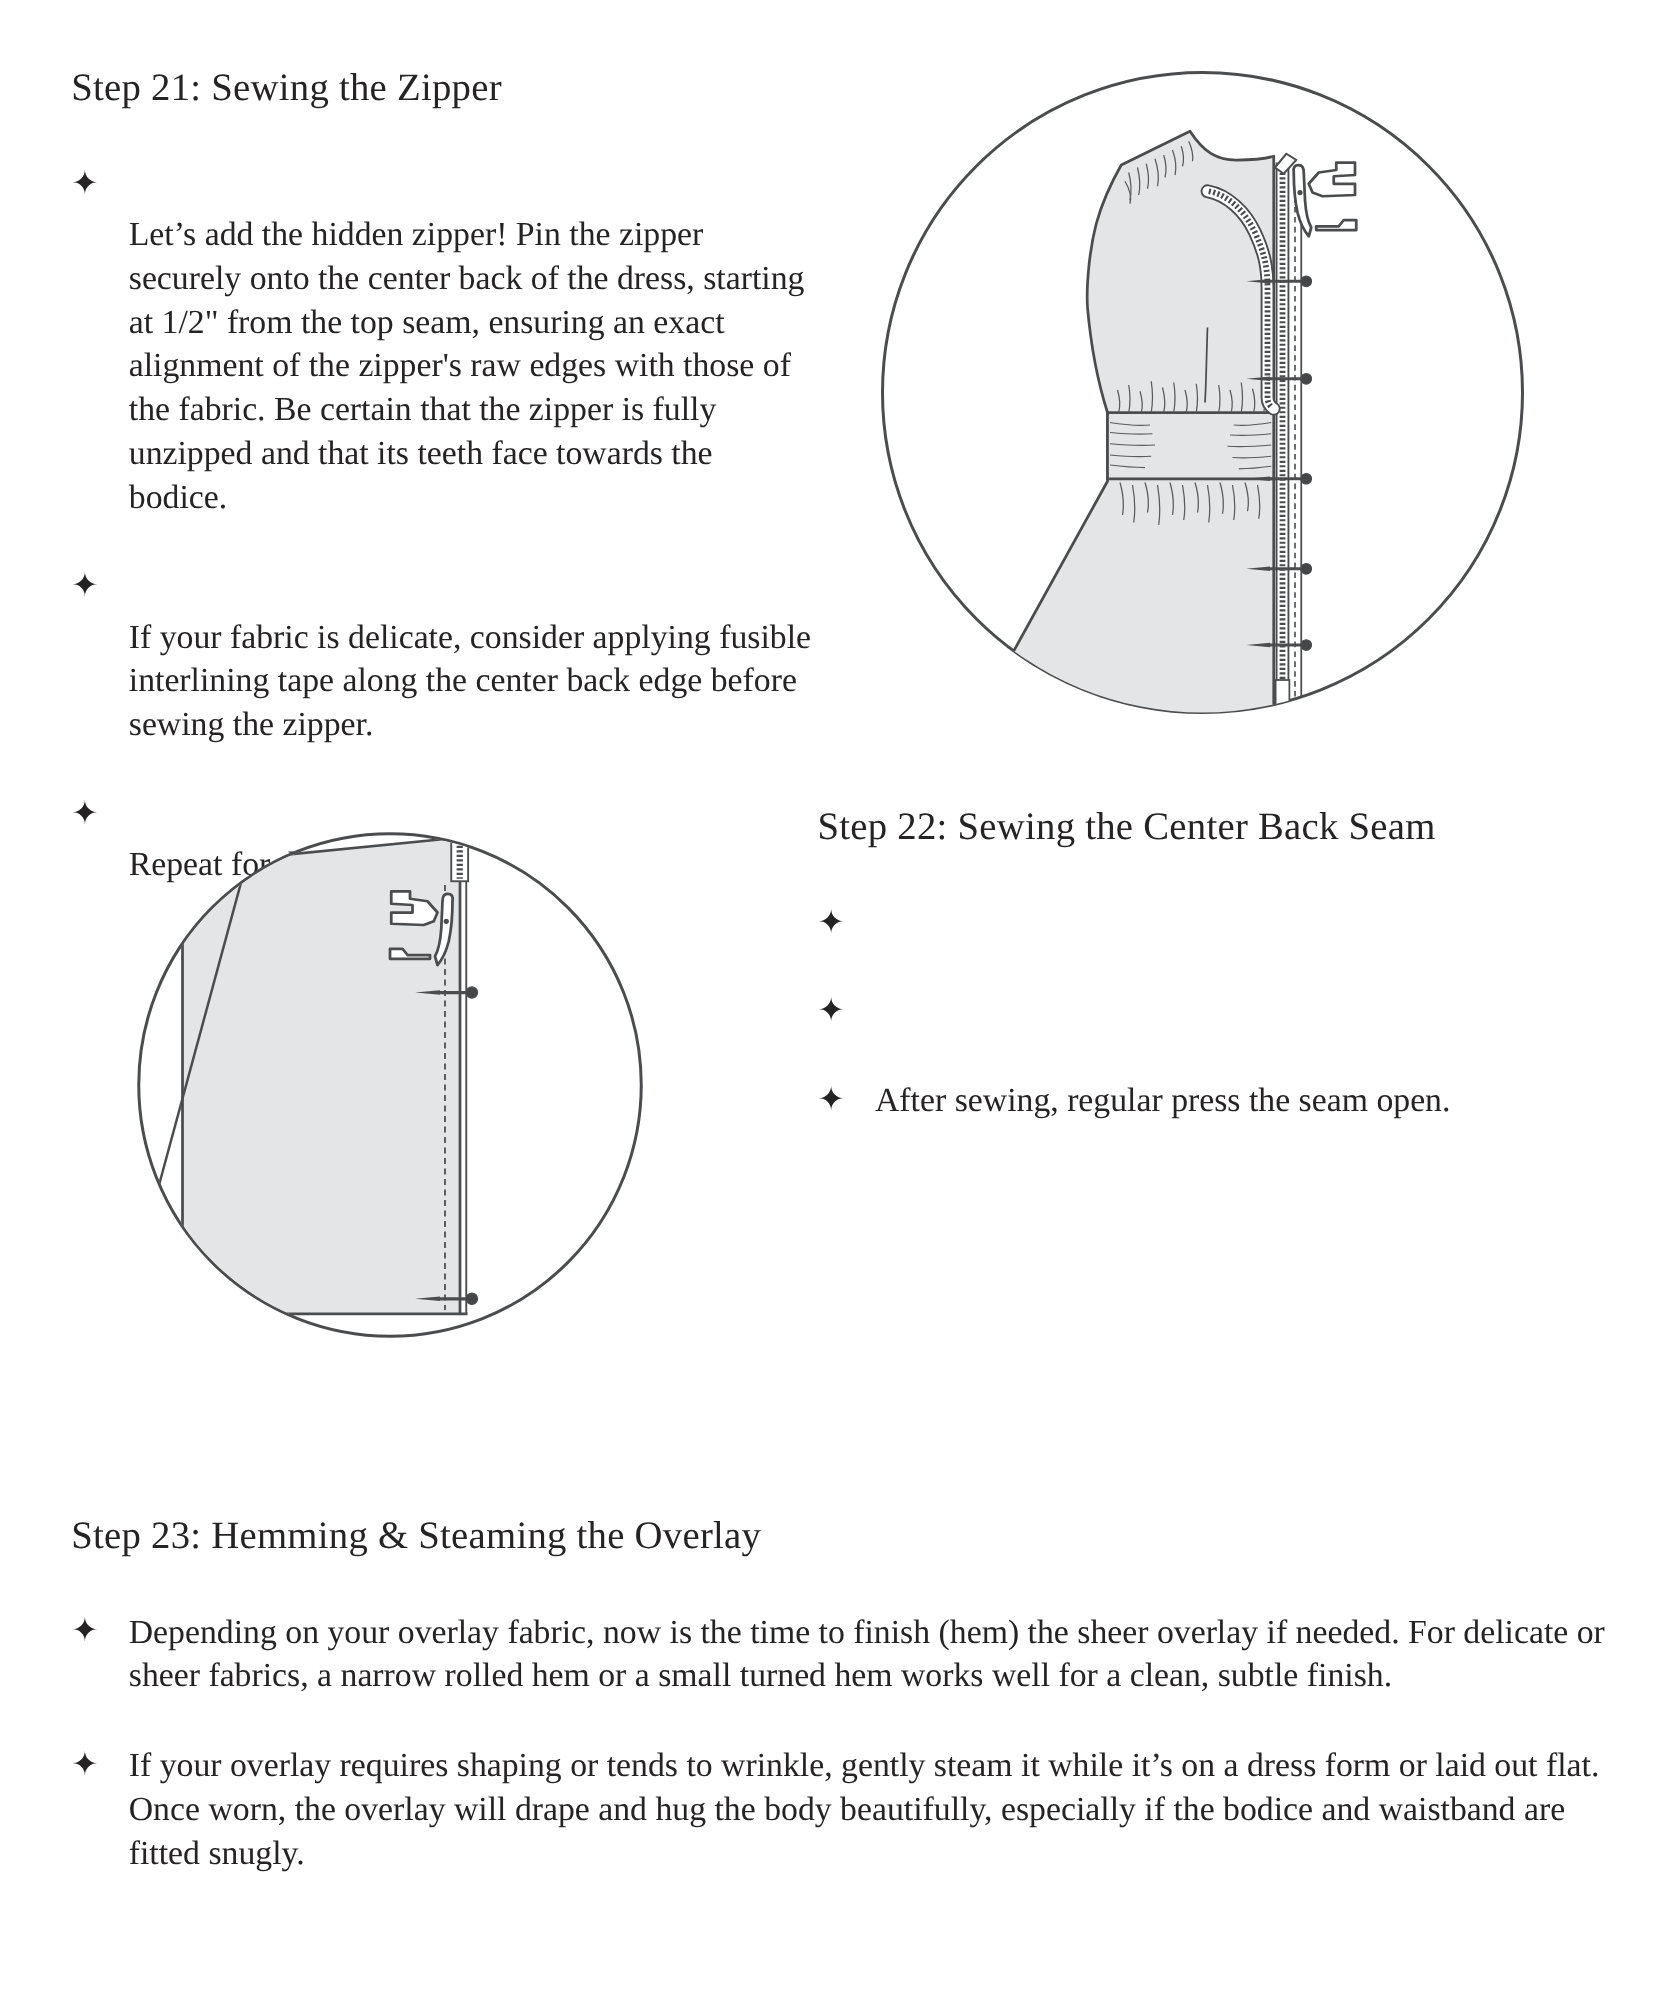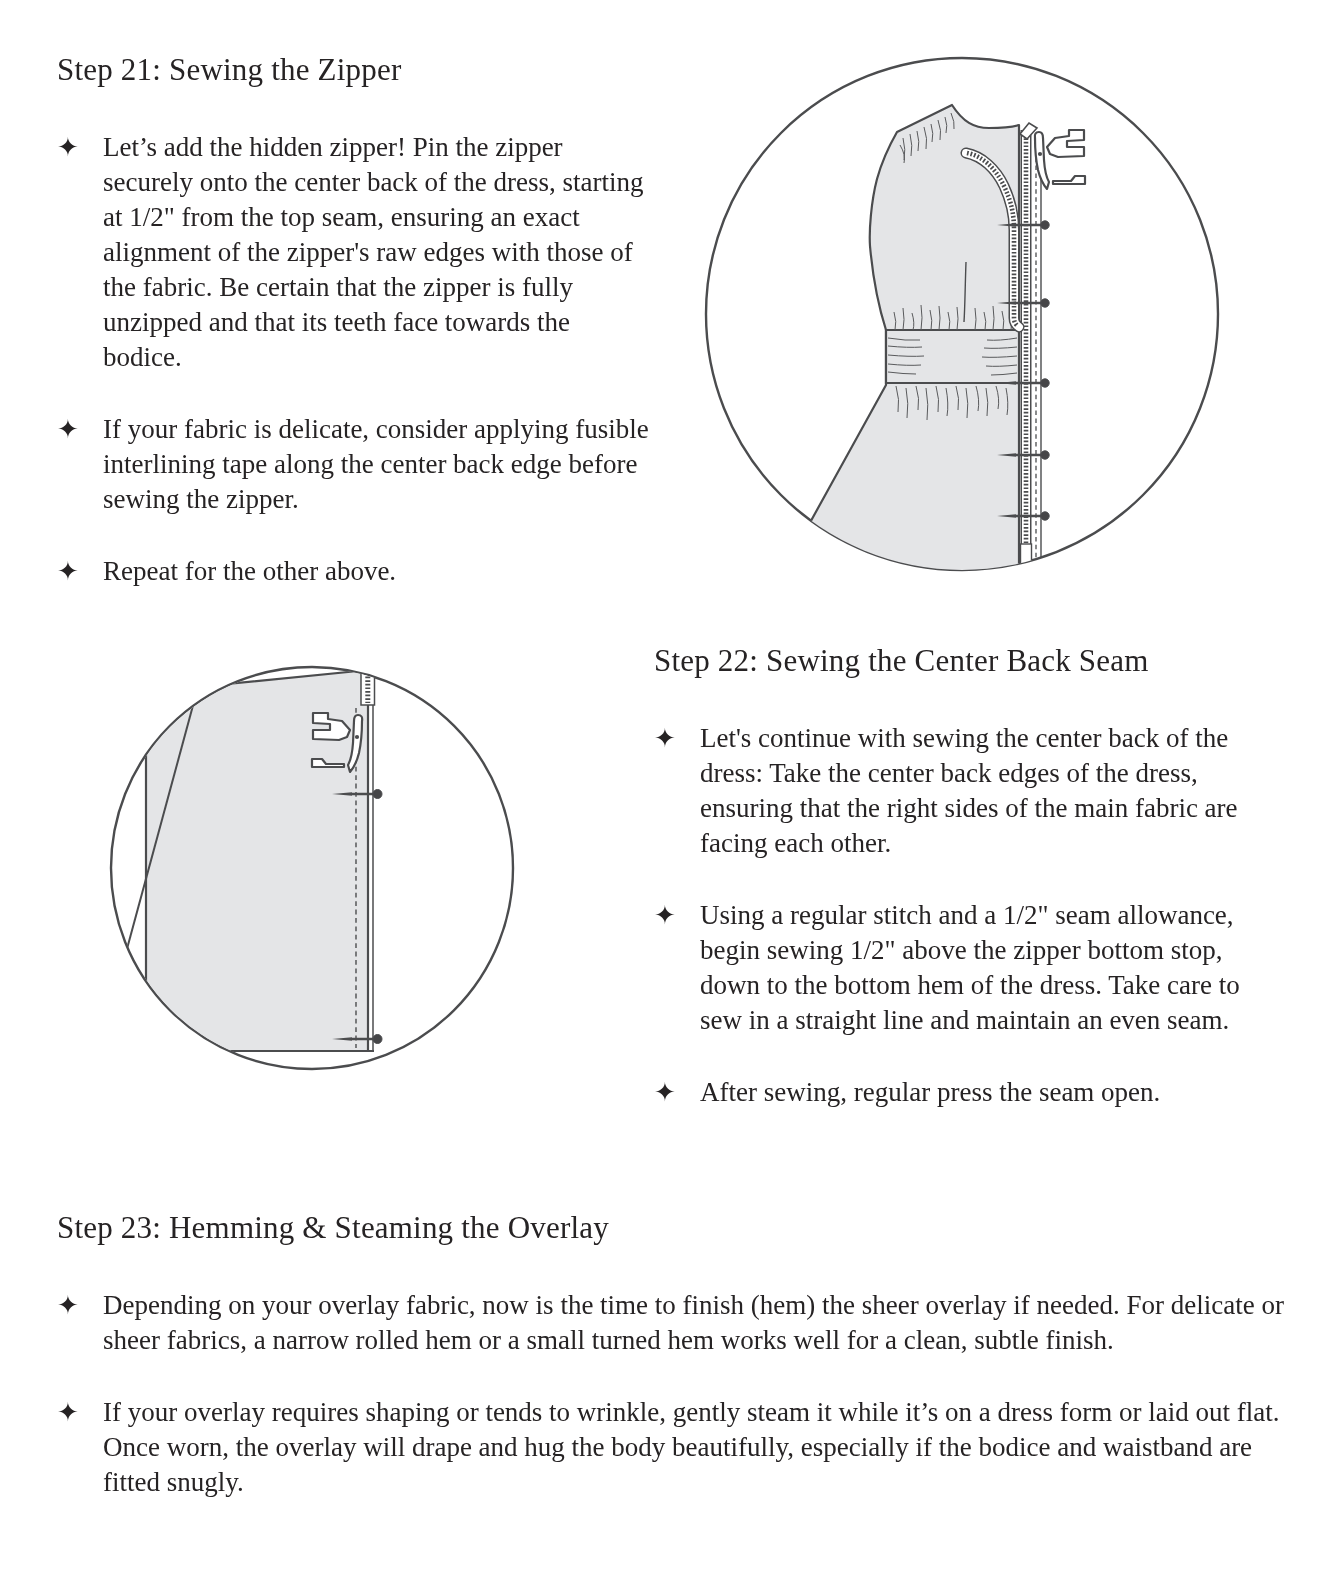--- a/index.html
+++ b/index.html
@@ -11,21 +11,21 @@
   h2{font-size:31px;line-height:40px;font-weight:normal;margin:0 0 40px 0;letter-spacing:.2px;}
   .blist{list-style:none;margin:0;padding:0;}
   .blist li{display:flex;align-items:flex-start;margin:0 0 37px 0;}
   .blist li:last-child{margin-bottom:0;}
   .star{
     flex:0 0 46px;font-family:"DejaVu Sans",sans-serif;
     font-size:26px;line-height:34px;color:#262324;
   }
   .btext{margin:0;font-size:27px;line-height:35px;}
   #s21{position:absolute;left:57px;top:50px;width:612px;}
-  #s21 .btext{width:548px;}
+  #s21 .btext{width:548px;margin-top:40px;}
   #s22{position:absolute;left:654px;top:641px;width:600px;}
   #s22 .btext{width:540px;}
   #s23{position:absolute;left:57px;top:1188px;width:1245px;margin-top:20px;}
   #s23 .btext{width:1185px;}
   .fig{position:absolute;}
   #fig1{left:700px;top:50px;}
   #fig2{left:106px;top:662px;}
 </style>
 </head>
 <body>
@@ -212,25 +212,23 @@
 
       <use href="#zf2" transform="translate(591,-29) scale(-1,1)"></use>
     </g>
   </svg>
 
   <section id="s22">
     <h2>Step 22: Sewing the Center Back Seam</h2>
     <ul class="blist">
       <li>
         <span class="star">✦</span>
-        <p class="btext">Let's continue with sewing the center back of the dress: Take the center back edges of the dress, ensuring that the right sides of the main fabric are facing each other.</p>
-      </li>
-      <li>
-        <span class="star">✦</span>
-        <p class="btext">Using a regular stitch and a 1/2" seam allowance, begin sewing 1/2" above the zipper bottom stop, down to the bottom hem of the dress. Take care to sew in a straight line and maintain an even seam.</p>
+      </li>
+      <li>
+        <span class="star">✦</span>
       </li>
       <li>
         <span class="star">✦</span>
         <p class="btext">After sewing, regular press the seam open.</p>
       </li>
     </ul>
   </section>
 
   <section id="s23">
     <h2>Step 23: Hemming &amp; Steaming the Overlay</h2>

